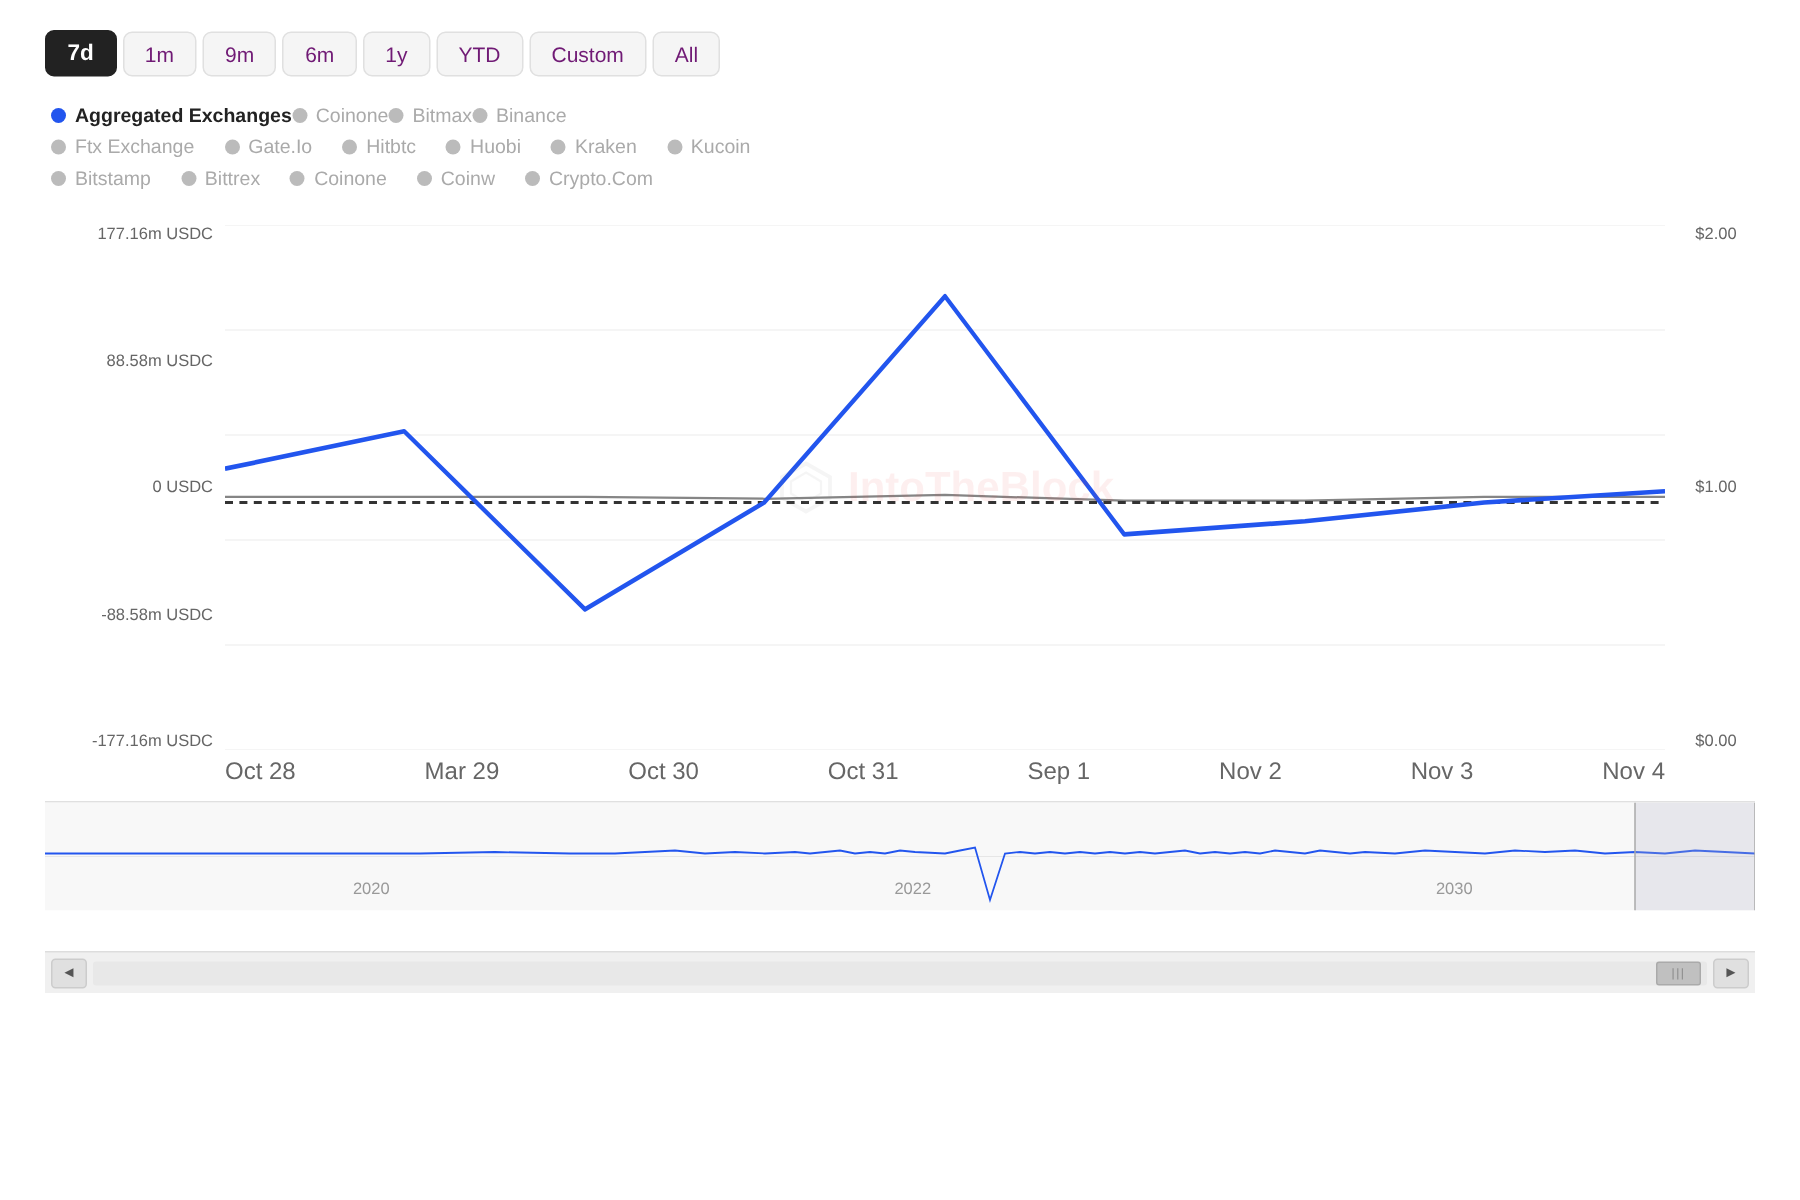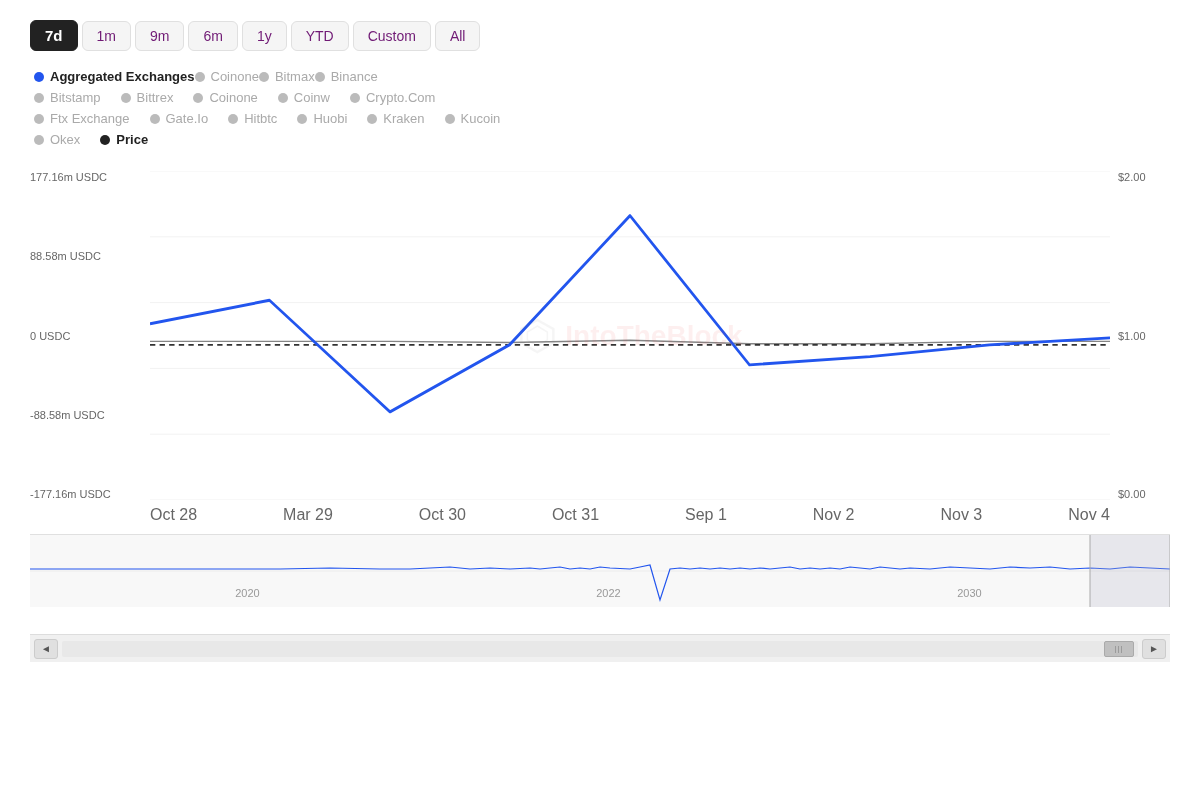--- a/index.html
+++ b/index.html
@@ -92,35 +92,35 @@
       width: 120px;
       display: flex;
       flex-direction: column;
       justify-content: space-between;
       padding: 0 8px 0 0;
       flex-shrink: 0;
     }
     .y-axis-left .tick {
       font-size: 11px;
       color: #666;
-      text-align: left;
+      text-align: right;
     }
 
     .y-axis-right {
       width: 60px;
       display: flex;
       flex-direction: column;
       justify-content: space-between;
       padding: 0 0 0 8px;
       flex-shrink: 0;
     }
     .y-axis-right .tick {
       font-size: 11px;
       color: #666;
-      text-align: left;
+      text-align: center;
     }
 
     .chart-svg-container {
       flex: 1;
       position: relative;
     }
 
     .chart-svg-container svg {
       width: 100%;
       height: 100%;
@@ -261,73 +261,63 @@
           <span>Bitmax</span>
         </div>
         <div class="legend-item">
           <span class="legend-dot" style="background: rgb(187, 187, 187);"></span>
           <span>Binance</span>
         </div>
       </div>
       <div style="display: flex; gap: 20px; width: 100%;">
         <div class="legend-item">
           <span class="legend-dot" style="background: rgb(187, 187, 187);"></span>
+          <span>Ftx Exchange</span>
+        </div>
+        <div class="legend-item">
+          <span class="legend-dot" style="background: rgb(187, 187, 187);"></span>
+          <span>Gate.Io</span>
+        </div>
+        <div class="legend-item">
+          <span class="legend-dot" style="background: rgb(187, 187, 187);"></span>
+          <span>Hitbtc</span>
+        </div>
+        <div class="legend-item">
+          <span class="legend-dot" style="background: rgb(187, 187, 187);"></span>
+          <span>Huobi</span>
+        </div>
+        <div class="legend-item">
+          <span class="legend-dot" style="background: rgb(187, 187, 187);"></span>
+          <span>Kraken</span>
+        </div>
+        <div class="legend-item">
+          <span class="legend-dot" style="background: rgb(187, 187, 187);"></span>
+          <span>Kucoin</span>
+        </div>
+      </div>
+      <div style="display: flex; gap: 20px; width: 100%;">
+        <div class="legend-item">
+          <span class="legend-dot" style="background: rgb(187, 187, 187);"></span>
           <span>Bitstamp</span>
         </div>
         <div class="legend-item">
           <span class="legend-dot" style="background: rgb(187, 187, 187);"></span>
           <span>Bittrex</span>
         </div>
         <div class="legend-item">
           <span class="legend-dot" style="background: rgb(187, 187, 187);"></span>
           <span>Coinone</span>
         </div>
         <div class="legend-item">
           <span class="legend-dot" style="background: rgb(187, 187, 187);"></span>
           <span>Coinw</span>
         </div>
         <div class="legend-item">
           <span class="legend-dot" style="background: rgb(187, 187, 187);"></span>
           <span>Crypto.Com</span>
-        </div>
-      </div>
-      <div style="display: flex; gap: 20px; width: 100%;">
-        <div class="legend-item">
-          <span class="legend-dot" style="background: rgb(187, 187, 187);"></span>
-          <span>Ftx Exchange</span>
-        </div>
-        <div class="legend-item">
-          <span class="legend-dot" style="background: rgb(187, 187, 187);"></span>
-          <span>Gate.Io</span>
-        </div>
-        <div class="legend-item">
-          <span class="legend-dot" style="background: rgb(187, 187, 187);"></span>
-          <span>Hitbtc</span>
-        </div>
-        <div class="legend-item">
-          <span class="legend-dot" style="background: rgb(187, 187, 187);"></span>
-          <span>Huobi</span>
-        </div>
-        <div class="legend-item">
-          <span class="legend-dot" style="background: rgb(187, 187, 187);"></span>
-          <span>Kraken</span>
-        </div>
-        <div class="legend-item">
-          <span class="legend-dot" style="background: rgb(187, 187, 187);"></span>
-          <span>Kucoin</span>
-        </div>
-      </div>
-      <div style="display: flex; gap: 20px; width: 100%;">
-        <div class="legend-item">
-          <span class="legend-dot" style="background: rgb(187, 187, 187);"></span>
-          <span>Okex</span>
-        </div>
-        <div class="legend-item active">
-          <span class="legend-dot" style="background: rgb(34, 34, 34);"></span>
-          <span>Price</span>
         </div>
       </div>
     </div>
 
   <div class="chart-area">
     <div class="main-chart-wrapper">
 
       <div class="y-axis-left">
           <div class="tick">177.16m USDC</div>
           <div class="tick">88.58m USDC</div>

